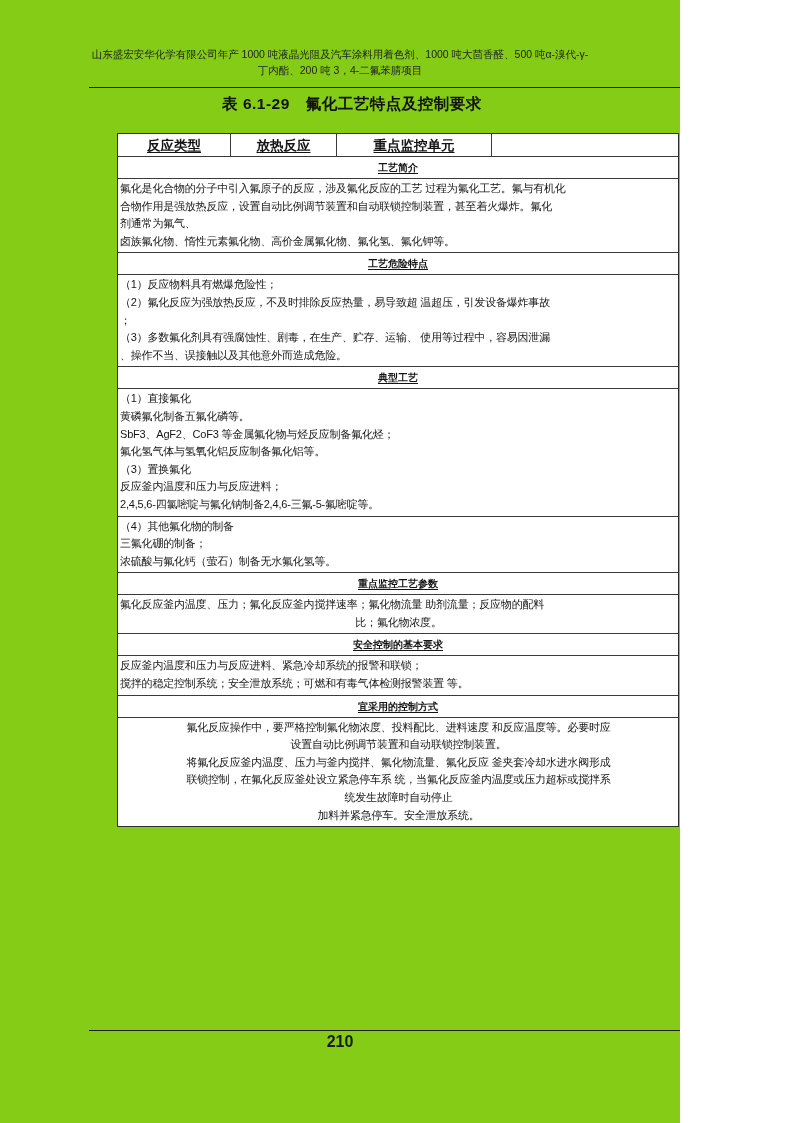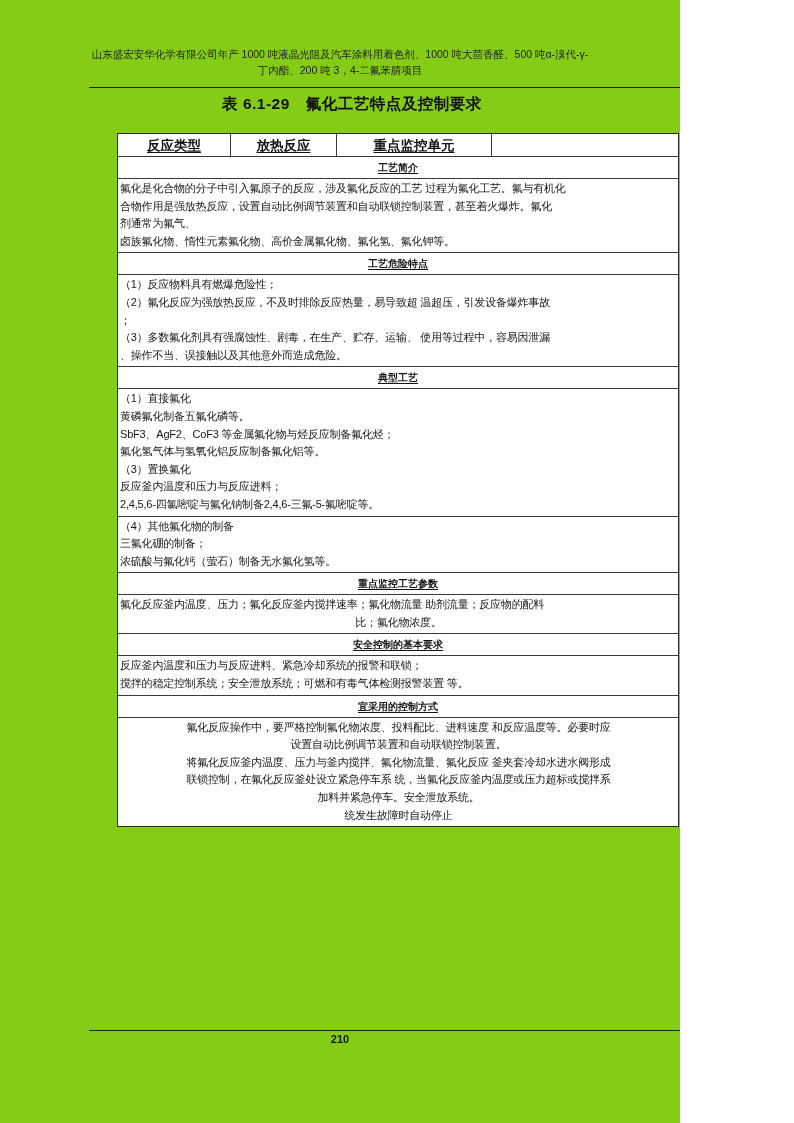--- a/index.html
+++ b/index.html
@@ -81,21 +81,21 @@
   .tline.center { text-align: center; }
   .footer-rule {
     position: absolute;
     top: 1030px; left: 89px; width: 616px;
     border-top: 1.2px solid #1f1f1f;
   }
   .page-number {
     position: absolute;
     top: 1033px; left: 0; right: 0;
     text-align: center;
-    font-size: 11px;
+    font-size: 16px;
     font-weight: bold;
     color: #1a1a1a;
   }
 </style>
 </head>
 <body>
 
 <div class="page">
   <div class="doc-header">
     <div class="hline">山东盛宏安华化学有限公司年产 1000 吨液晶光阻及汽车涂料用着色剂、1000 吨大茴香醛、500 吨α-溴代-γ-</div>
@@ -148,19 +148,19 @@
       <div class="trow body">
         <div class="tline">反应釜内温度和压力与反应进料、紧急冷却系统的报警和联锁；</div>
         <div class="tline">搅拌的稳定控制系统；安全泄放系统；可燃和有毒气体检测报警装置 等。</div>
       </div>
       <div class="trow title"><span>宜采用的控制方式</span></div>
       <div class="trow body">
         <div class="tline">氟化反应操作中，要严格控制氟化物浓度、投料配比、进料速度 和反应温度等。必要时应</div>
         <div class="tline">设置自动比例调节装置和自动联锁控制装置。</div>
         <div class="tline">将氟化反应釜内温度、压力与釜内搅拌、氟化物流量、氟化反应 釜夹套冷却水进水阀形成</div>
         <div class="tline">联锁控制，在氟化反应釜处设立紧急停车系 统，当氟化反应釜内温度或压力超标或搅拌系</div>
+        <div class="tline">统发生故障时自动停止</div>
         <div class="tline">加料并紧急停车。安全泄放系统。</div>
-        <div class="tline">统发生故障时自动停止</div>
       </div>
     </div>
   <div class="footer-rule"></div>
   <div class="page-number">210</div>
 </div>
 
 </body></html>

